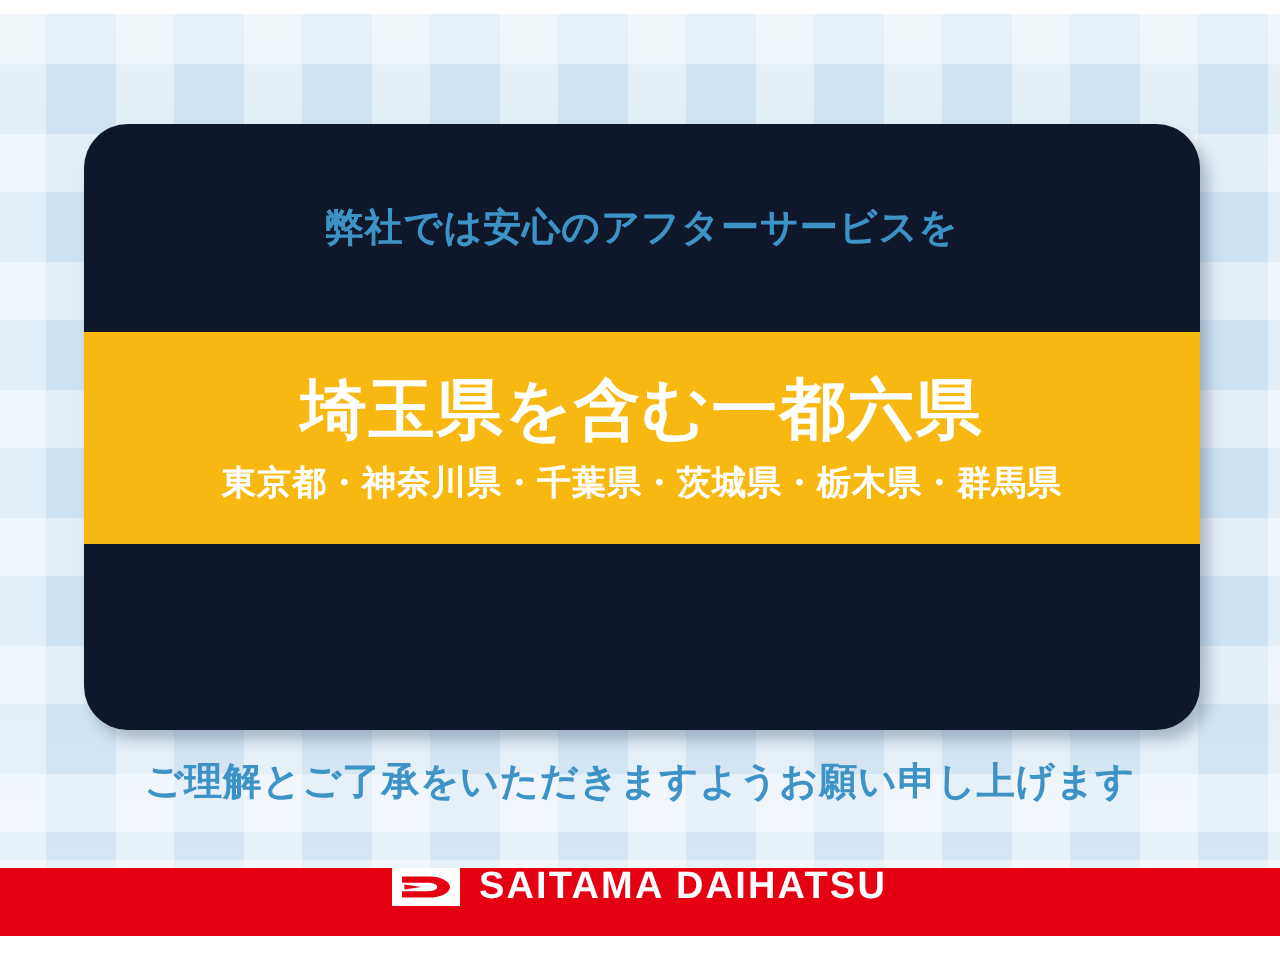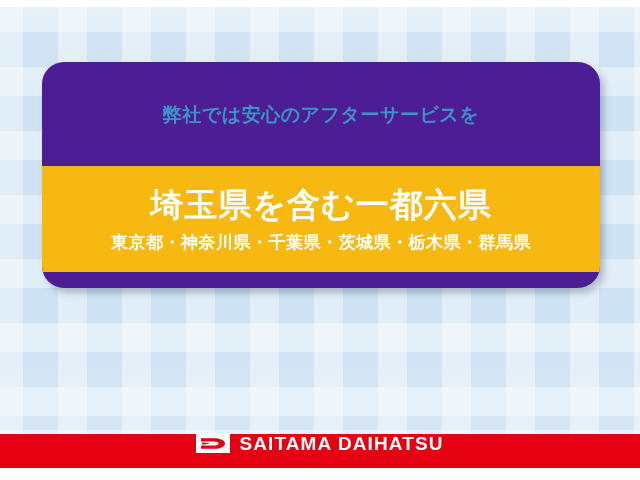--- a/index.html
+++ b/index.html
@@ -54,22 +54,22 @@
       rgba(255,255,255,0.00) 70%,
       rgba(255,255,255,0.16) 100%);
   }
 
   
   .card {
     position: absolute;
     left: 42px;
     top: 62px;
     width: 558px;
-    height: 226px;
-    background: #4c1d95;
+    height: 303px;
+    background: #0f172a;
     border-radius: 22px;
     box-shadow: 4px 5px 7px rgba(40,60,85,0.30);
     overflow: hidden;
   }
 
   .card-top {
     position: absolute;
     left: 0; top: 0;
     width: 100%;
     height: 104px;
@@ -213,20 +213,21 @@
     </div>
 
     <div class="yellow-band">
       <div class="band-title">埼玉県を含む一都六県</div>
       <div class="band-sub">東京都・神奈川県・千葉県・茨城県・栃木県・群馬県</div>
     </div>
 
 
   </div>
 
+  <div class="closing">ご理解とご了承をいただきますようお願い申し上げます</div>
 
   <div class="footer">
     <div class="logo-mark">
       <svg width="26" height="13" viewBox="0 0 26 13" aria-hidden="true">
         <path d="M1 1.2 L14.5 1.2 C20.5 1.2 25 3.6 25 6.5 C25 9.4 20.5 11.8 14.5 11.8 L1 11.8 L1 8.6 L13.5 8.6 C16.8 8.6 18.6 7.7 18.6 6.5 C18.6 5.3 16.8 4.4 13.5 4.4 L1 4.4 Z" fill="#e50012"></path>
         <path d="M2.2 5.2 L10.6 6.5 L2.2 7.8 Z" fill="#e50012"></path>
       </svg>
     </div>
     <div class="brand-text">SAITAMA DAIHATSU</div>
   </div>

